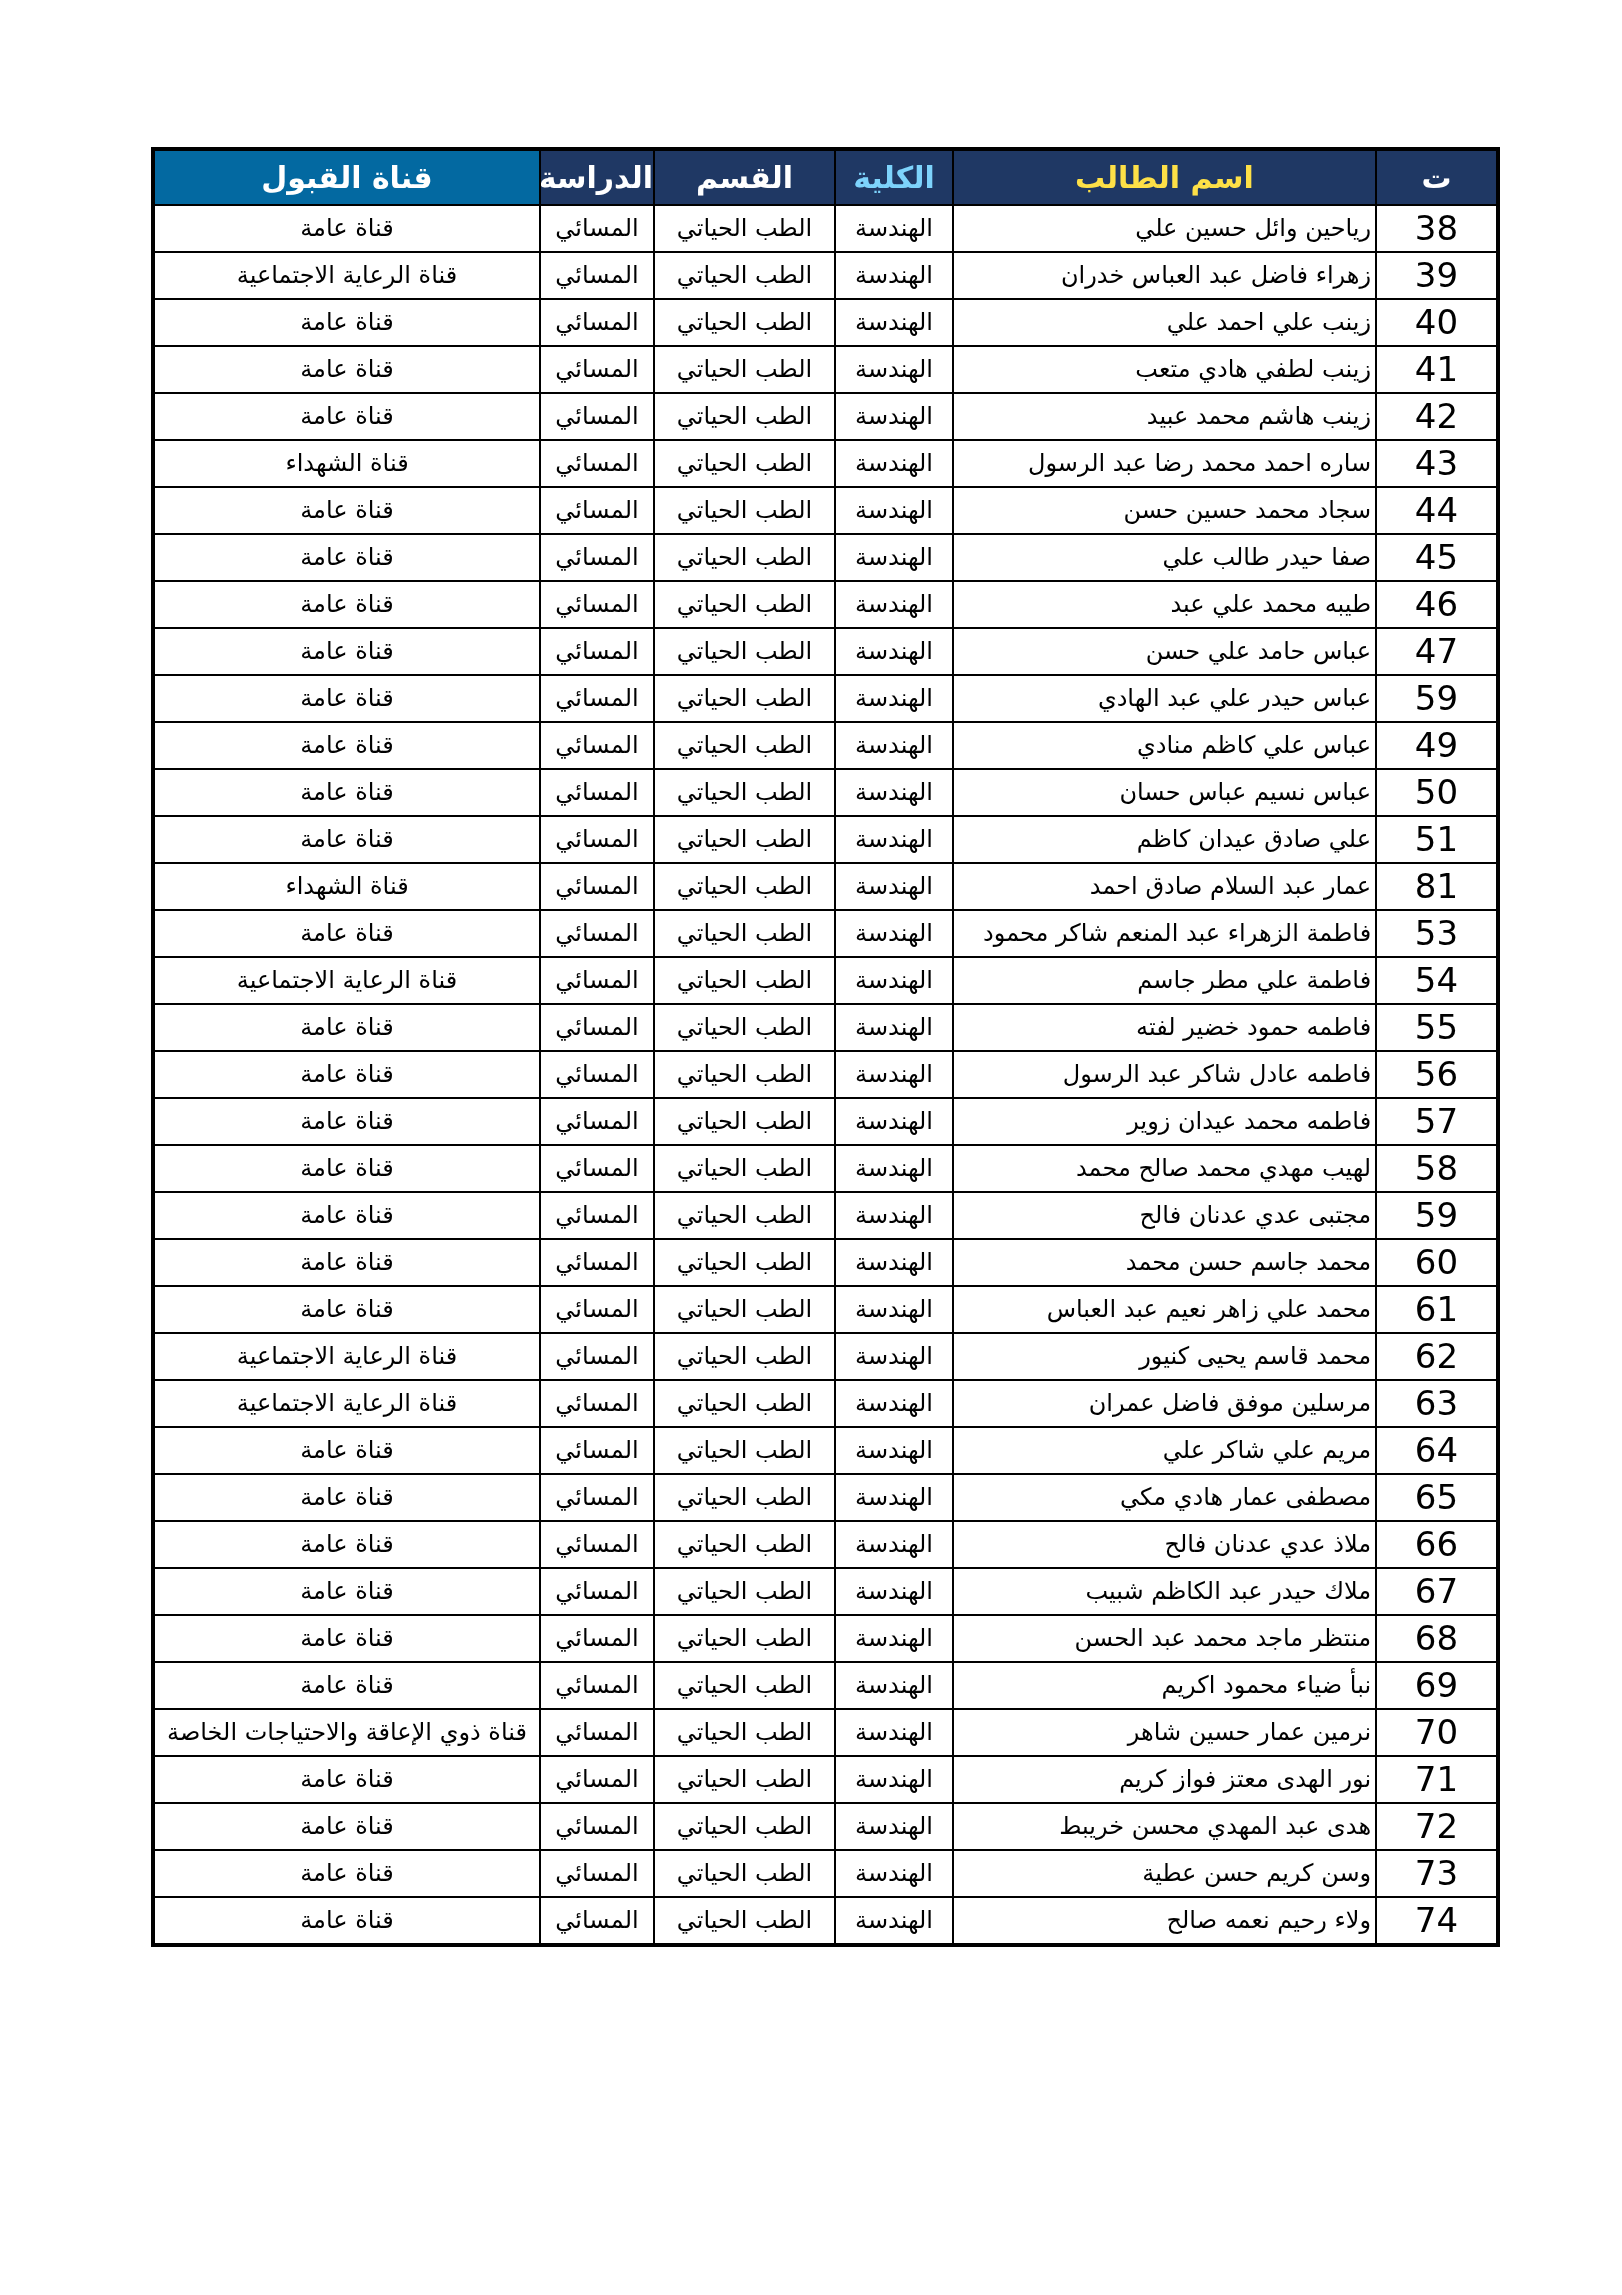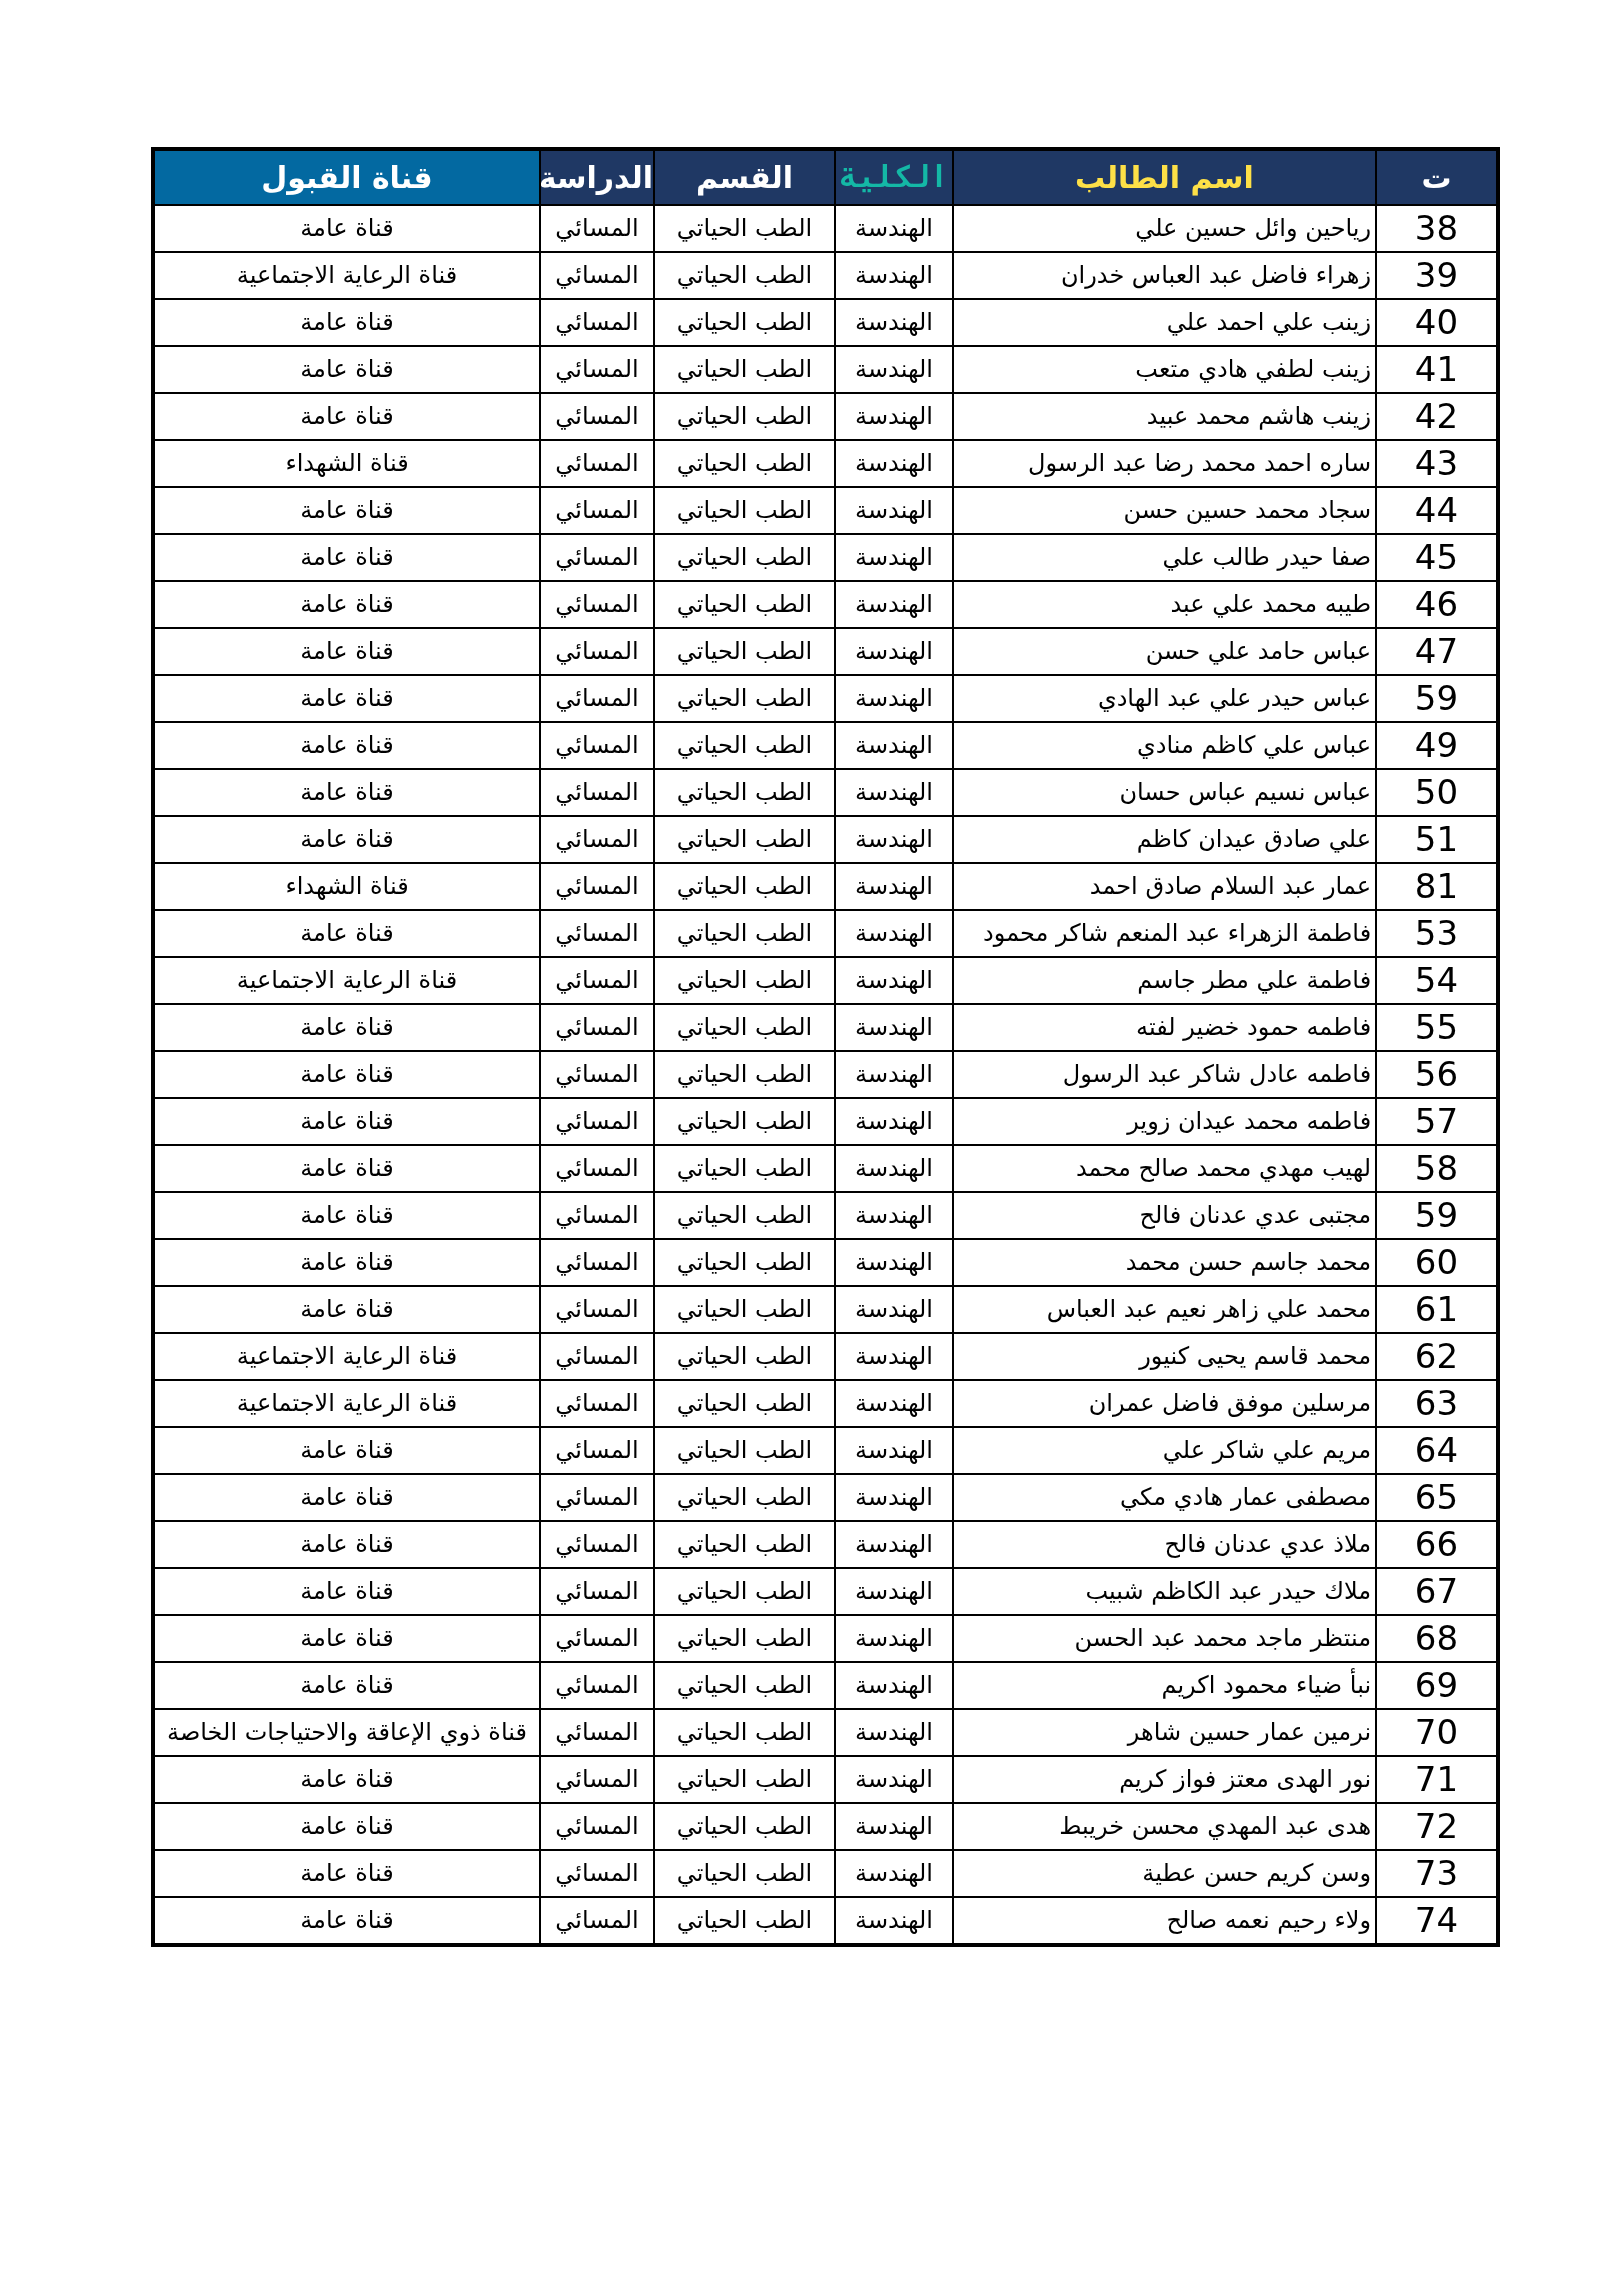--- a/index.html
+++ b/index.html
@@ -78,21 +78,21 @@
       <col class="c-name">
       <col class="c-college">
       <col class="c-dept">
       <col class="c-study">
       <col class="c-channel">
     </colgroup>
     <thead>
       <tr>
         <th style="background: rgb(31, 56, 100); color: rgb(255, 255, 255);">ت</th>
         <th style="background: rgb(31, 56, 100); color: #fde047;">اسم الطالب</th>
-        <th style="background: rgb(31, 56, 100); color: #14b8a6; font-family: Liberation Mono, monospace;">الكلية</th>
+        <th style="background: rgb(31, 56, 100); color: #7dd3fc;">الكلية</th>
         <th style="background: rgb(31, 56, 100); color: rgb(255, 255, 255); text-align: center;">القسم</th>
         <th style="background: rgb(31, 56, 100); color: rgb(255, 255, 255);">الدراسة</th>
         <th style="background: #0369a1; color: rgb(255, 255, 255);">قناة القبول</th>
       </tr>
     </thead>
     <tbody>
         <tr>
     <td class="cell-index">38</td>
     <td class="cell-name">رياحين وائل حسين علي</td>
     <td class="cell-college">الهندسة</td>

